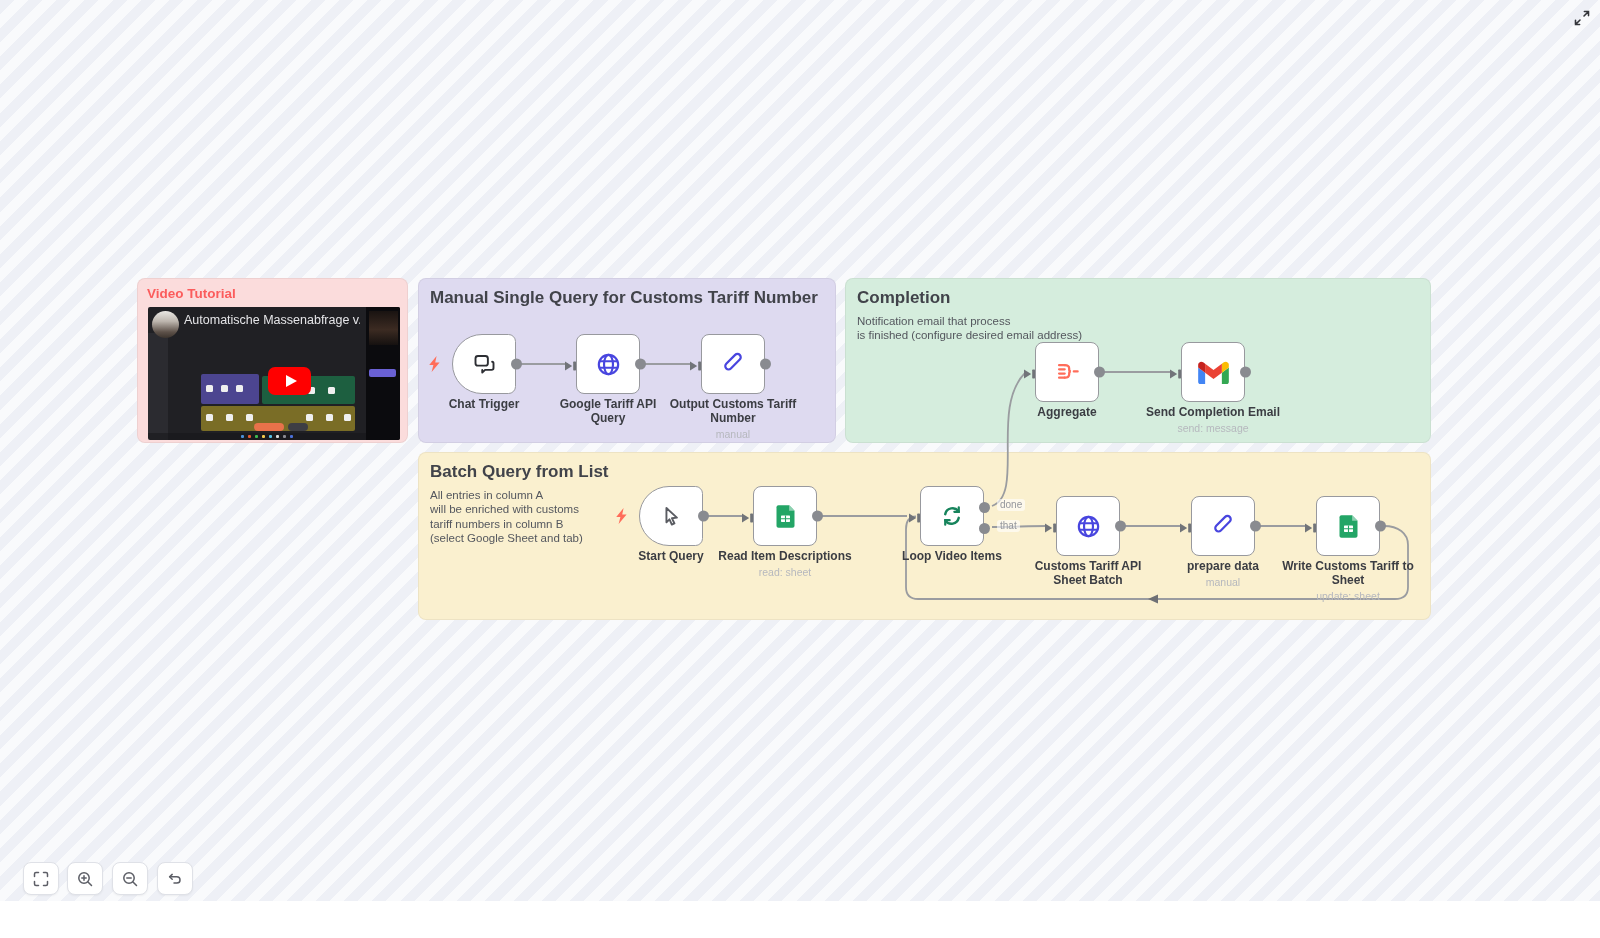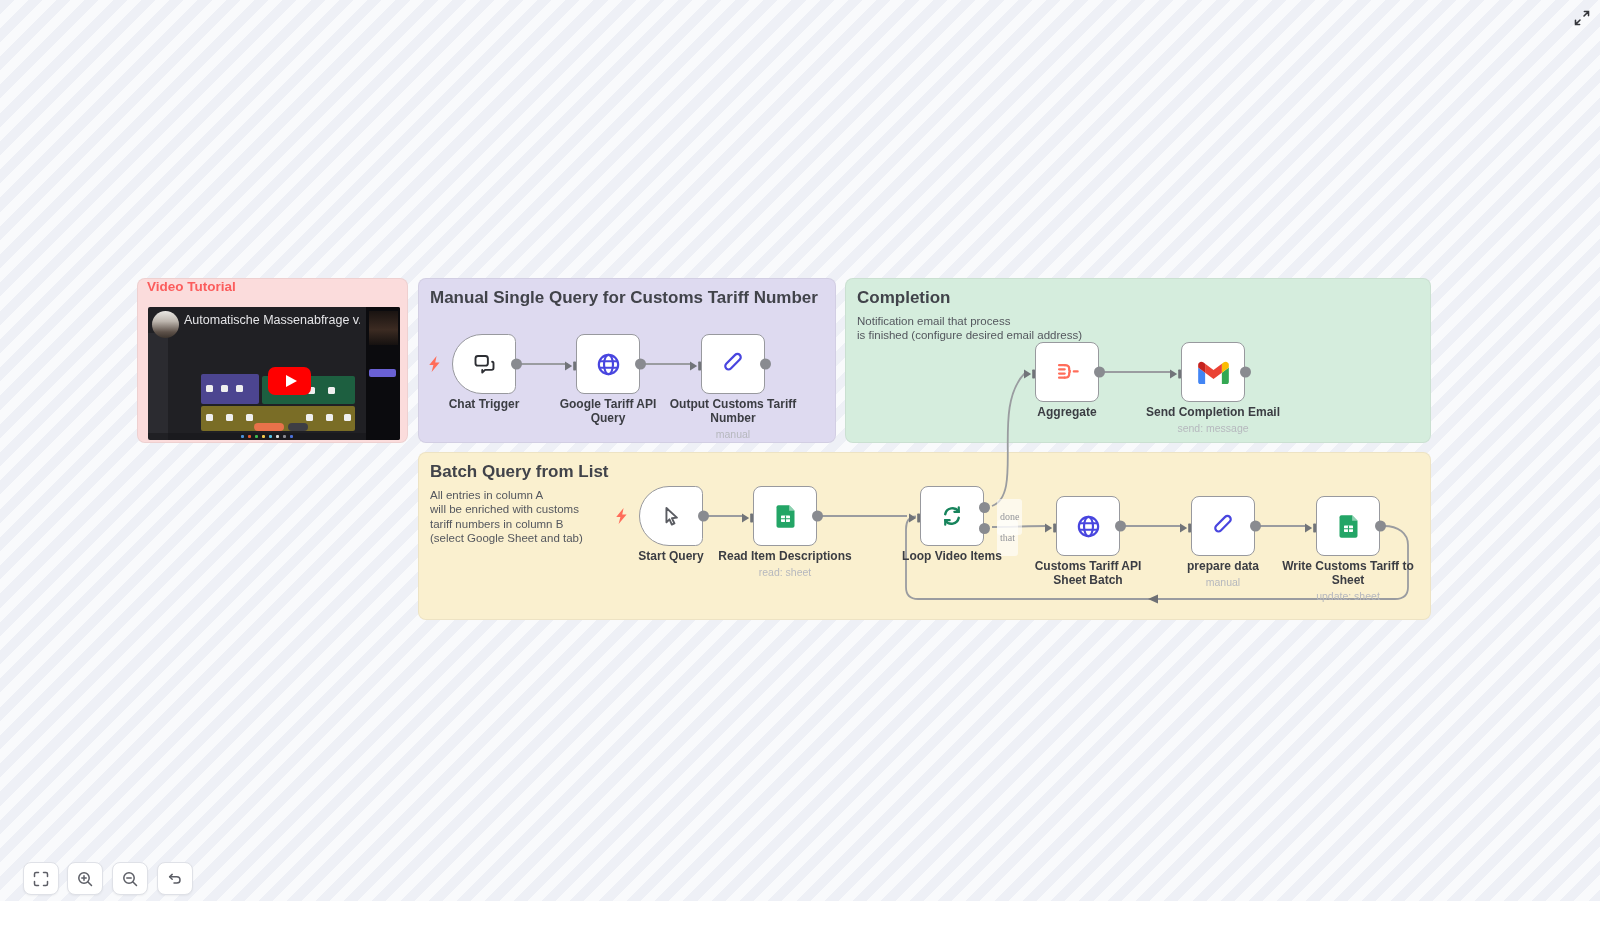--- a/index.html
+++ b/index.html
@@ -9,21 +9,21 @@
   
   .canvas{position:absolute;left:0;top:0;width:1600px;height:901px;
     background:repeating-linear-gradient(135deg,#eef0f6 0 10px,#f9fafc 10px 20px);}
   .bottom-strip{position:absolute;left:0;top:901px;width:1600px;height:37px;background:#fff;}
 
   
   .sticky{position:absolute;border-radius:8px;border:1px solid rgba(0,0,0,0.05);box-sizing:border-box;}
   .sticky .stitle{font-size:17px;font-weight:700;color:#41434a;padding:9px 11px 0 11px;line-height:1.15;}
   .sticky .sbody{font-size:11.5px;color:#54575e;padding:6px 11px 0 11px;line-height:1.27;}
   .sticky-pink{background:#fbdcdc;}
-  .sticky-pink .stitle{font-size:13.5px;color:#fb5c5c;padding:0 9px 0 9px;}
+  .sticky-pink .stitle{font-size:13.5px;color:#fb5c5c;padding:7px 9px 0 9px;}
   .sticky-purple{background:#dedaf0;}
   .sticky-green{background:#d5eddd;}
   .sticky-yellow{background:#faf0cf;}
 
   
   .video{position:absolute;left:148px;top:307px;width:252px;height:133px;background:#202024;
          border-radius:2px;overflow:hidden;cursor:pointer;}
   .video .vt-title{position:absolute;left:36px;top:6px;right:40px;font-size:12.5px;color:#e5e5e8;
          white-space:nowrap;overflow:hidden;}
   .avatar{position:absolute;left:4px;top:4px;width:27px;height:27px;border-radius:50%;
@@ -53,21 +53,21 @@
         border-radius:50%;background:#898b90;}
   .inport{position:absolute;left:-12px;top:50%;transform:translateY(-50%);width:12px;height:12px;}
   .bolt{position:absolute;left:-25px;top:50%;transform:translateY(-50%);width:13px;height:16px;}
   .nicon{display:flex;align-items:center;justify-content:center;}
 
   .nlabel{position:absolute;text-align:center;}
   .nname{font-size:12px;font-weight:700;color:#3b3d43;line-height:1.16;}
   .nsub{font-size:10.5px;color:#b6b8be;margin-top:2px;}
 
   .portlabel{position:absolute;font-size:10px;color:#94969c;background:rgba(255,255,255,0.6);
-        padding:12px 3px;border-radius:3px;line-height:12px;font-family:Liberation Serif, serif;}
+        padding:0 3px;border-radius:3px;line-height:12px;}
 
   
   .wires{position:absolute;left:0;top:0;pointer-events:none;}
   .wire{stroke:#9a9ca0;stroke-width:1.8;fill:none;}
 
   
   .ctrl{position:absolute;width:34px;height:31px;background:#fff;border:1px solid #dfe1e7;
         border-radius:8px;display:flex;align-items:center;justify-content:center;
         box-shadow:0 1px 2px rgba(0,0,0,0.05);cursor:pointer;}
   .cicon{stroke:#5c5e66;stroke-width:1.5;fill:none;stroke-linecap:round;stroke-linejoin:round;}

